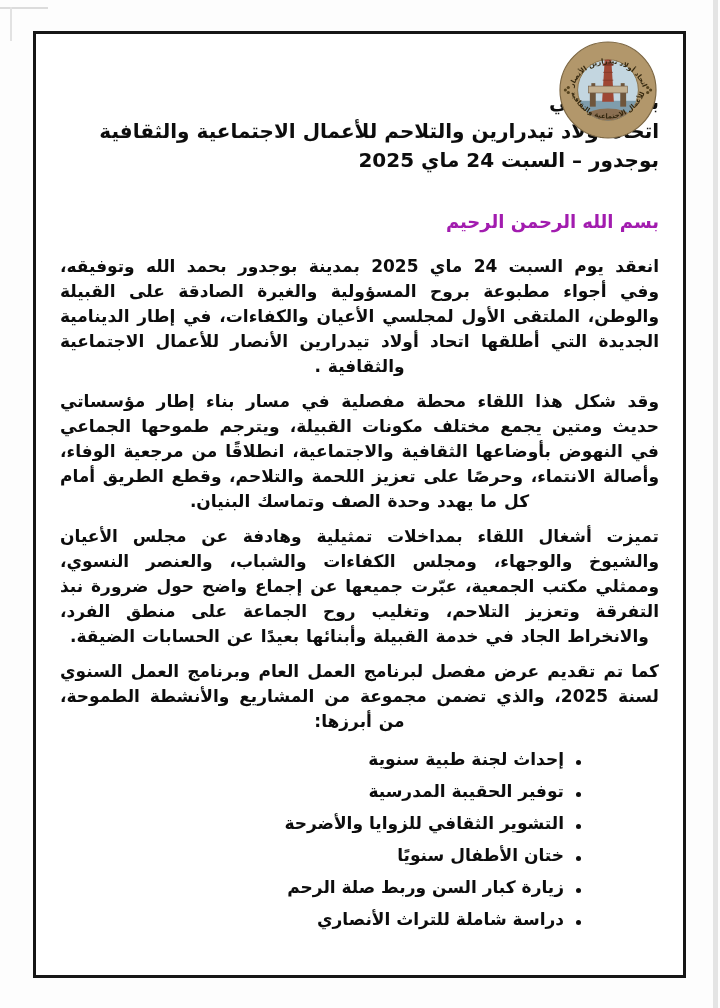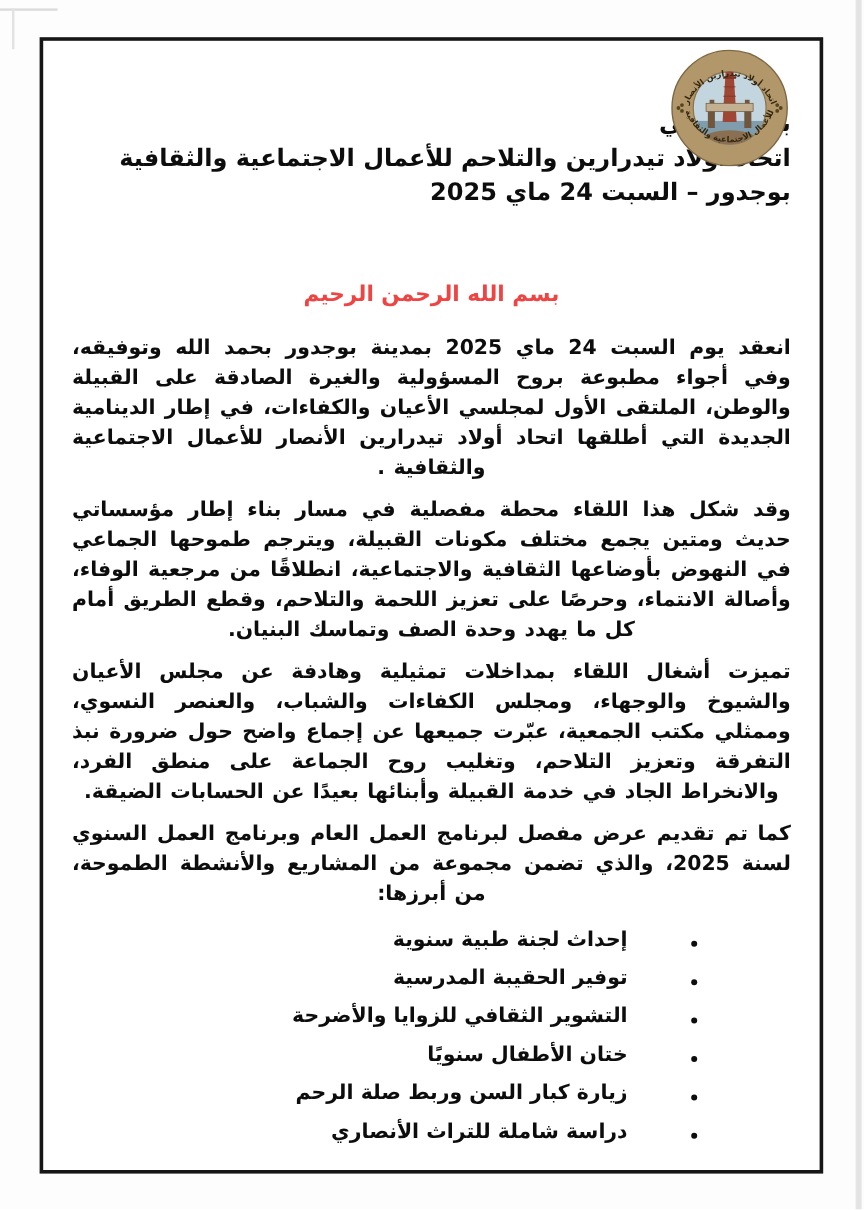--- a/index.html
+++ b/index.html
@@ -25,23 +25,22 @@
     padding: 54px 24px 0 24px;
     direction: rtl;
   }
 
   .logo { position: absolute; top: 7px; right: 26px; width: 98px; height: 98px; }
 
   .title-block { text-align: right; color: #0d0d0d; }
   .title-line  { font-size: 20px; line-height: 29px; font-weight: 700; white-space: nowrap; }
 
   .basmala {
-    margin-top: 60px;
-    text-align: center;
-    font-size: 18px; font-weight: 700; color: #ef4444;
+    margin-top: 36px;
+    font-size: 18px; font-weight: 700; color: #a21caf;
   }
 
   .body-text p {
     margin: 10px 0 0 0;
     font-size: 17px; font-weight: 700; color: #0d0d0d;
     line-height: 25px;
     text-align: justify;
     text-align-last: center;
     word-spacing: 1px;
   }
@@ -49,21 +48,21 @@
 
   .agenda {
     list-style: none;
     margin: 9px 0 0 0;
     padding: 0 78px 0 0;
   }
   .agenda li {
     display: flex;
     align-items: center;
     height: 32px;
-    font-size: 17px; font-weight: 700; color: #0d0d0d; gap: 41px;
+    font-size: 17px; font-weight: 700; color: #0d0d0d;
   }
   .agenda .dot {
     flex: 0 0 auto;
     width: 5px; height: 5px; border-radius: 50%;
     background: #0d0d0d;
     margin-left: 12px;
     margin-top: 7px;
   }
 </style>
 </head>

